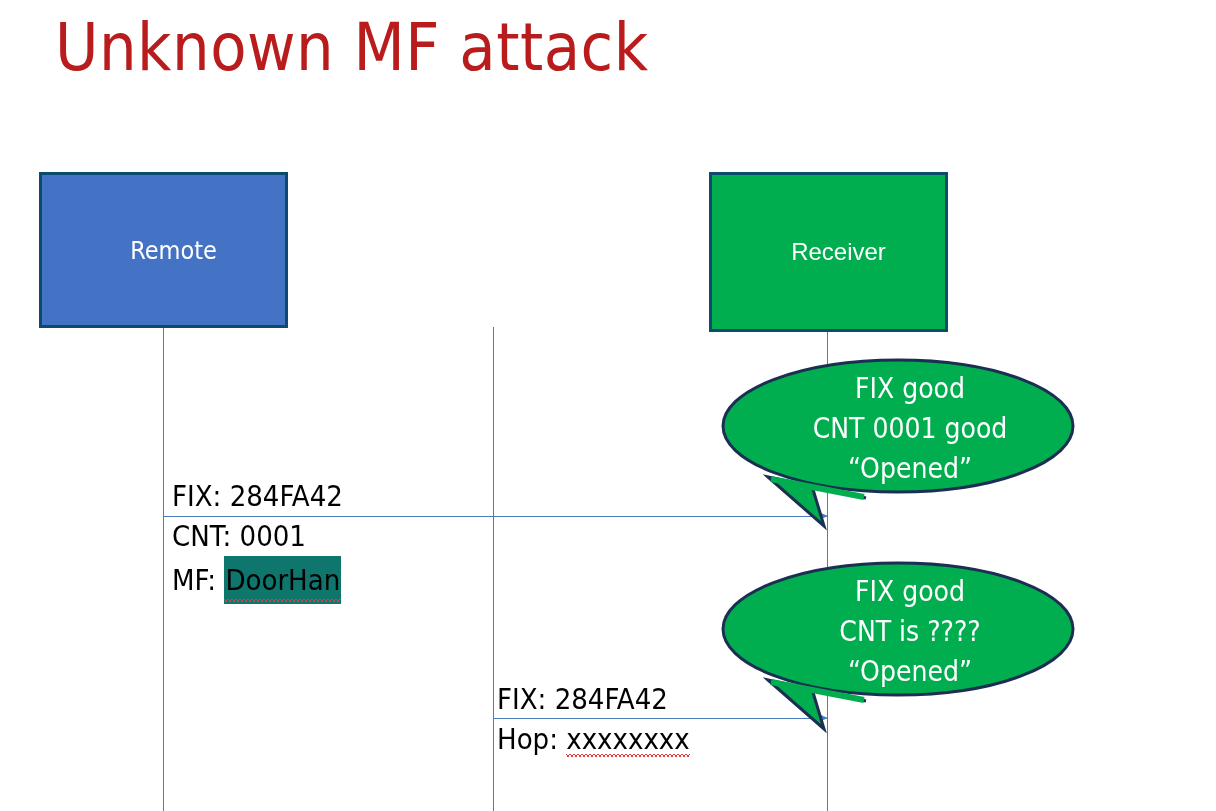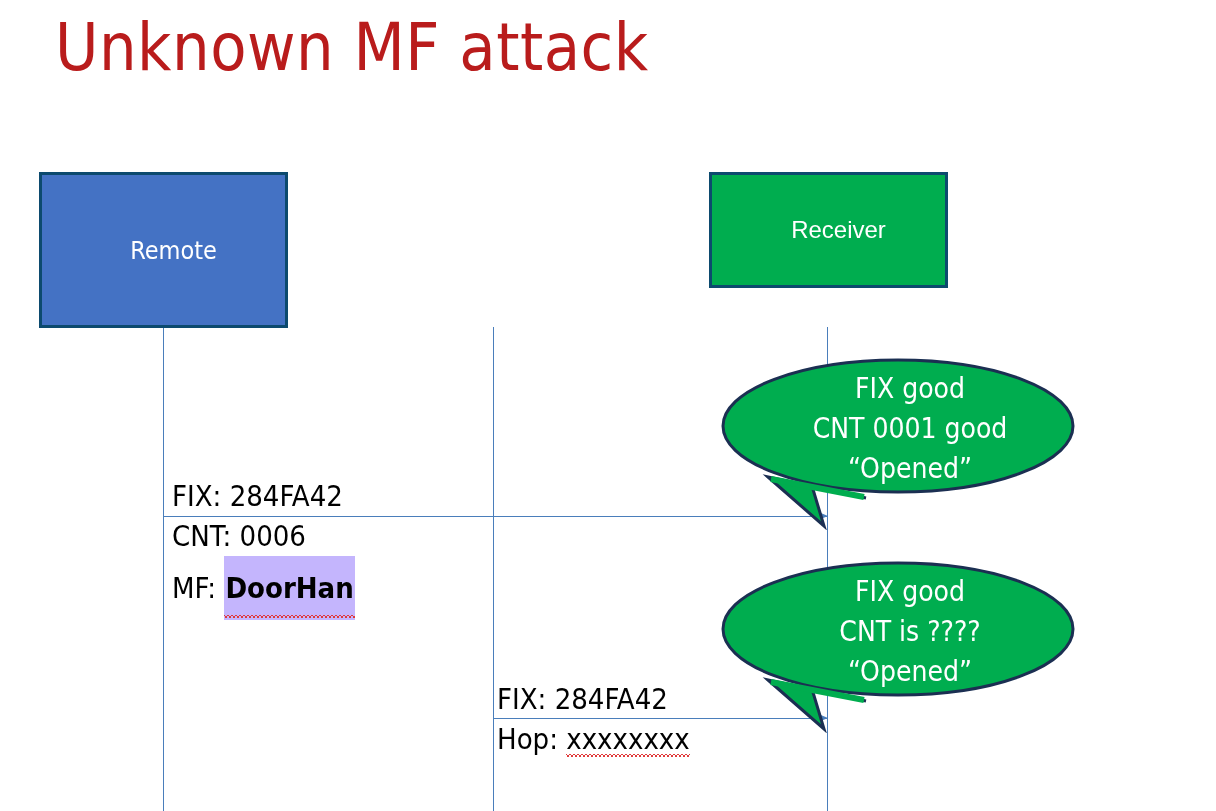--- a/index.html
+++ b/index.html
@@ -72,21 +72,21 @@
   }
   .actor-box.flipper {
     left: 374px; top: 172px; width: 240px; height: 156px;
     background: #ed7d31;
   }
   .actor-box.flipper .actor-label {
     font-family: "DejaVu Sans Condensed", "DejaVu Sans", sans-serif;
     font-stretch: condensed;
   }
   .actor-box.receiver {
-    left: 709px; top: 172px; width: 239px; height: 116px;
+    left: 709px; top: 172px; width: 239px; height: 160px;
     background: #00ad4f;
   }
   .actor-box.receiver .actor-label {
     font-family: "Liberation Sans", sans-serif;
     font-size: 24px;
   }
 
   
   .msg-arrow {
     position: absolute;
@@ -115,23 +115,22 @@
     font-size: 29px;
     line-height: 40px;
     color: #000000;
     white-space: nowrap;
   }
   .msg-text .line { display: block; height: 40px; }
   .msg-text.t1 { left: 172px; top: 476px; }
   .msg-text.t2 { left: 497px; top: 679px; }
 
   .hl {
-    background: #c4b5fd;
-    padding: 12px 1px;
-    font-weight: bold;
+    background: #0f766e;
+    padding: 4px 1px;
   }
   .sq {
     position: relative;
     display: inline-block;
   }
   .sq::after {
     content: "";
     position: absolute;
     left: 0; right: 0;
     bottom: 2px;
@@ -190,21 +189,21 @@
   </div>
 
   <div class="msg-arrow m1"></div>
   <div class="msg-text t1">
     <span class="line">
       <span>FIX:</span>
       <span>284FA42</span>
     </span>
     <span class="line">
       <span>CNT:</span>
-      <span>0006</span>
+      <span>0001</span>
     </span>
     <span class="line">
       <span>MF:</span>
       <span class="hl sq">DoorHan</span>
     </span>
   </div>
 
   <div class="msg-arrow m2"></div>
   <div class="msg-text t2">
     <span class="line">

